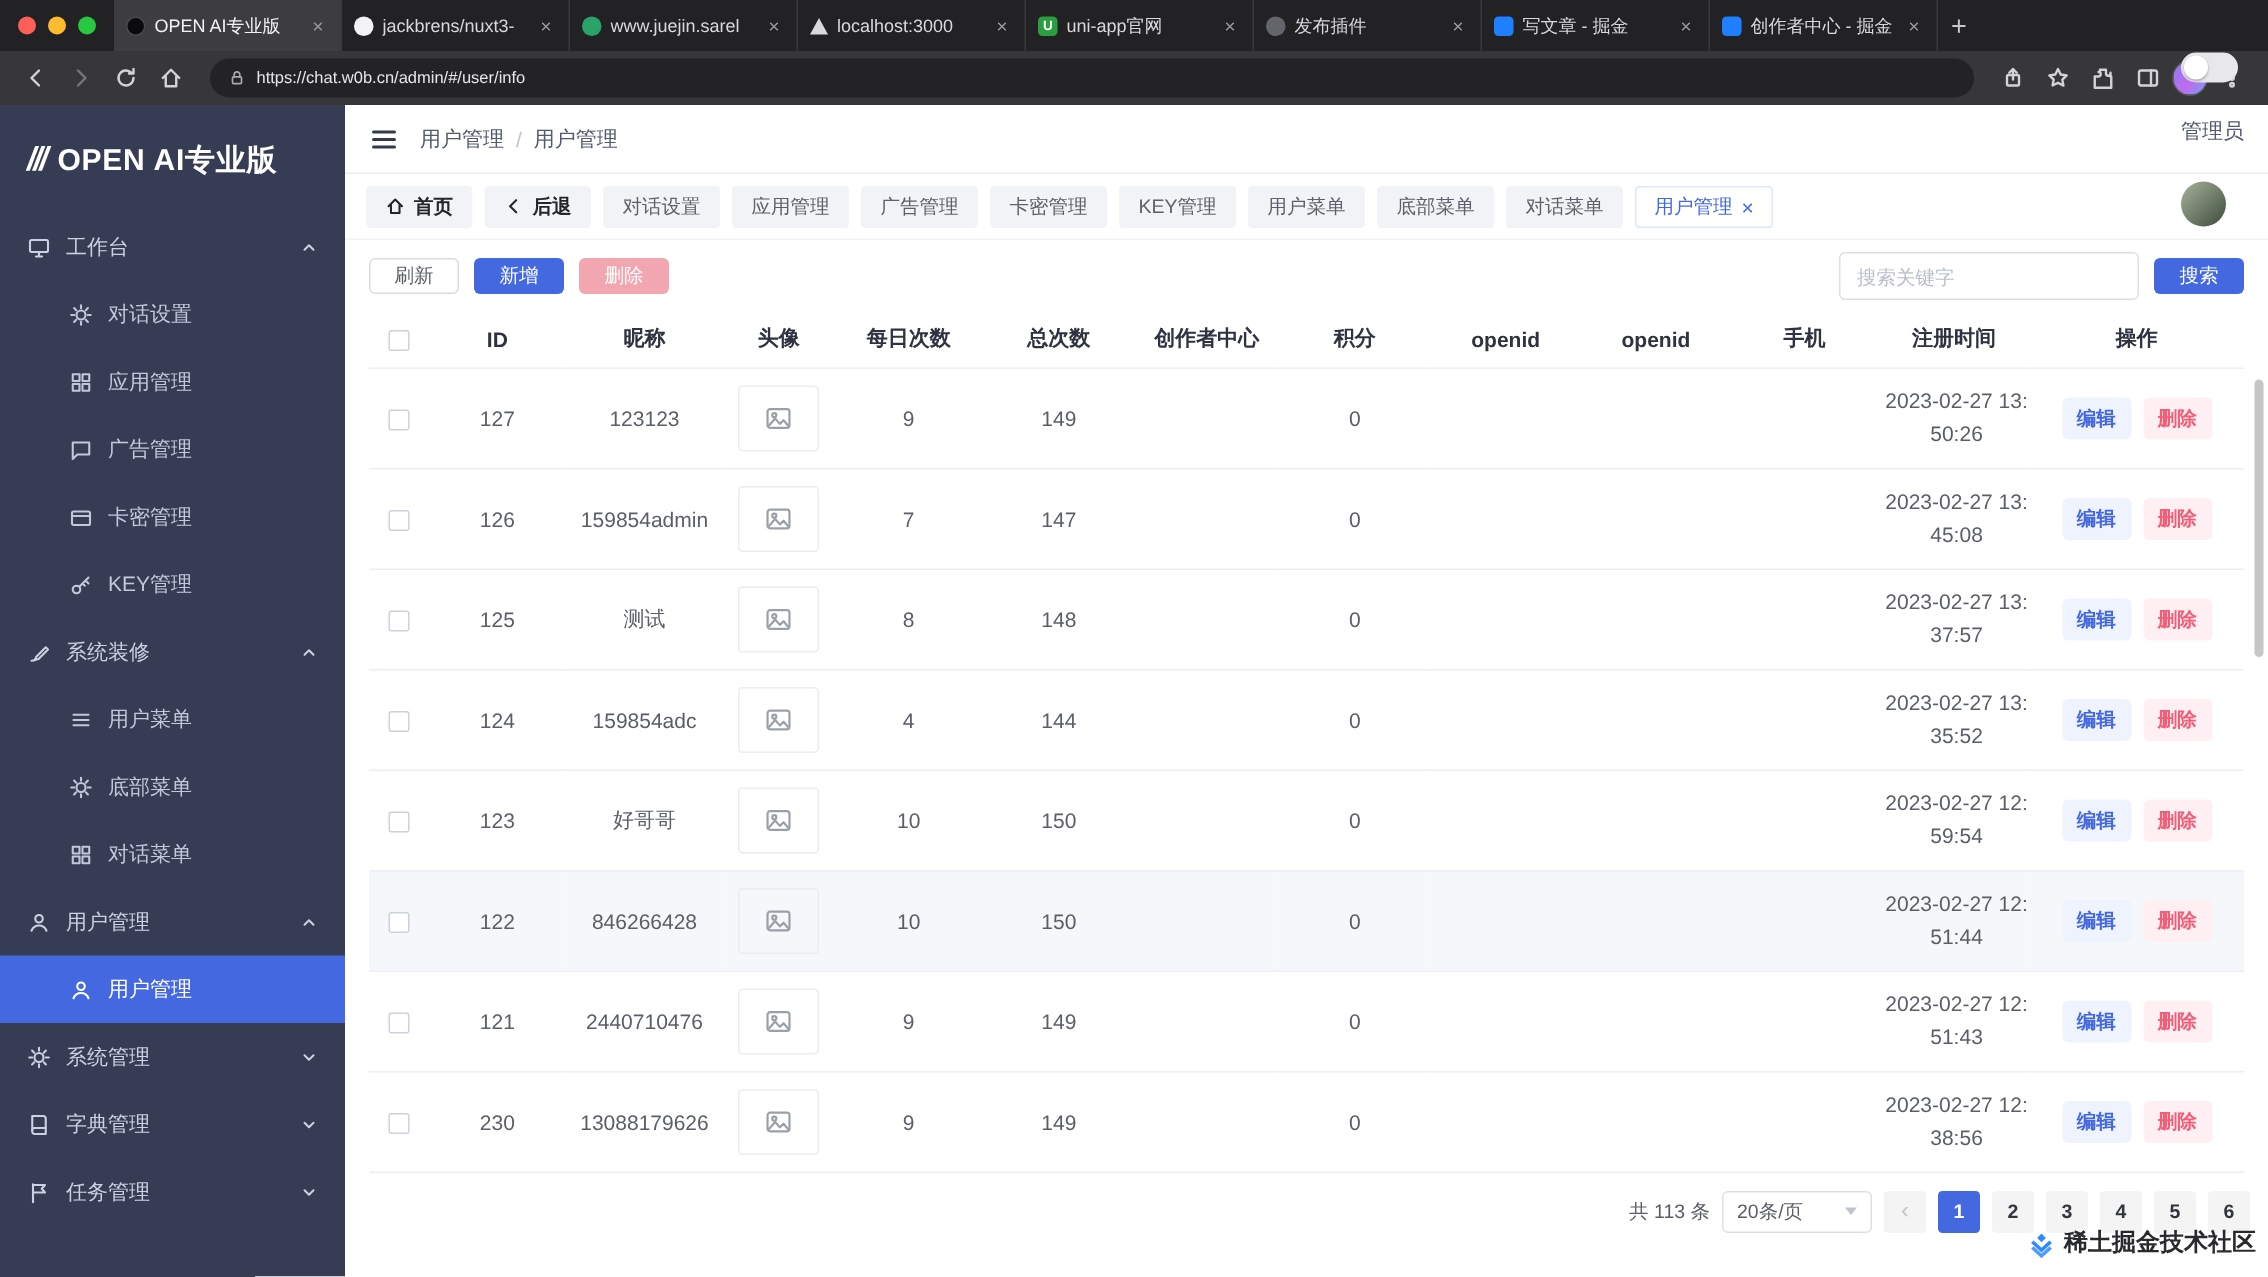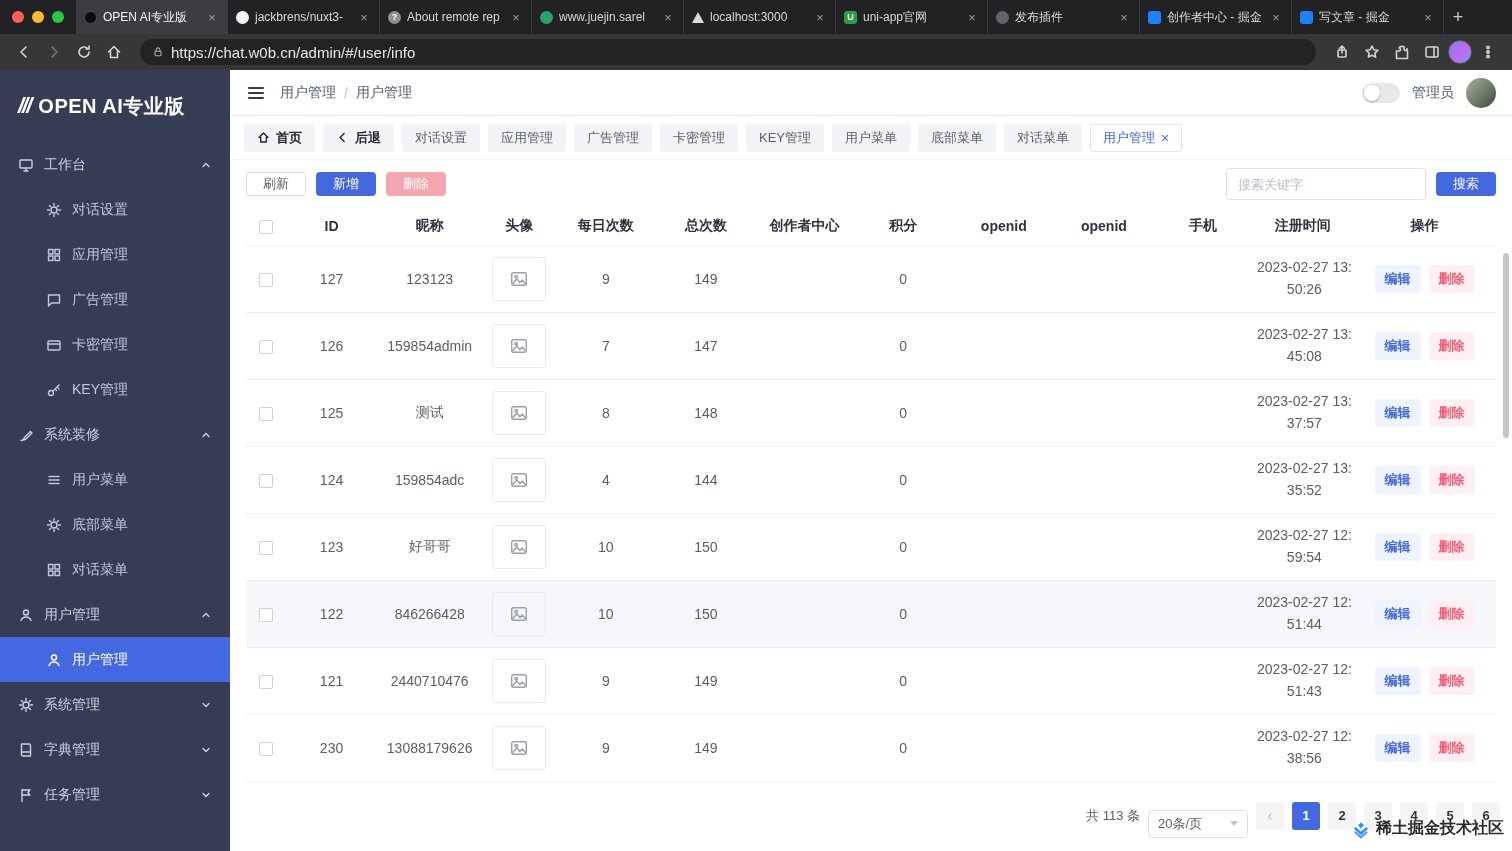--- a/index.html
+++ b/index.html
@@ -30,21 +30,21 @@
   .fav-uniapp{background:#2b9e3f;border-radius:3px;display:flex;align-items:center;justify-content:center;}
   .fav-uniapp::before{content:"U";color:#fff;font-size:9px;font-weight:bold;}
   .fav-gray{background:#63656a;}
   .fav-juejin{background:#1e80ff;border-radius:3px;}
 
   .navbar{height:36px;background:#37373a;display:flex;align-items:center;gap:2px;padding:0 10px;}
   .navicon{flex:none;width:28px;height:28px;display:flex;align-items:center;justify-content:center;color:#d3d3d7;}
   .navicon svg{width:16px;height:16px;stroke:currentColor;fill:none;stroke-width:1.6;stroke-linecap:round;stroke-linejoin:round;}
   .navicon.dim{color:#77777b;}
   .urlbar{flex:1;height:26px;background:#232325;border-radius:13px;display:flex;align-items:center;gap:7px;
-    padding:0 12px;margin:0 10px;color:#e6e6e8;font-size:15px;}
+    padding:0 12px;margin:0 10px;color:#e6e6e8;font-size:11px;}
   .urlbar svg{width:12px;height:12px;stroke:#a9a9ad;fill:none;stroke-width:1.5;stroke-linecap:round;}
   .avatar-nav{flex:none;width:24px;height:24px;border-radius:50%;
     background:linear-gradient(135deg,#8a7bf0,#c06cf0 60%,#6aa6f0);border:1px solid #55555a;}
 
   
   .app{display:flex;height:781px;background:#fff;}
   .sidebar{flex:none;width:230px;background:#373c55;color:#ccd0e0;display:flex;flex-direction:column;}
   .logo{height:72px;display:flex;align-items:center;gap:8px;padding:0 18px;color:#fff;flex:none;}
   .logo-mark{font-style:italic;font-weight:bold;font-size:22px;letter-spacing:-2px;}
   .logo-text{font-size:20px;font-weight:bold;letter-spacing:.5px;white-space:nowrap;}
@@ -56,21 +56,21 @@
   .mi .chev svg{width:12px;height:12px;stroke-width:1.8;}
   .mi.sub{padding-left:46px;color:#c2c7da;}
   .mi.sub.active{background:#4468e0;color:#fff;}
 
   .main{flex:1;min-width:0;display:flex;flex-direction:column;position:relative;background:#fff;}
   .pageheader{height:46px;flex:none;border-bottom:1px solid #ededf1;display:flex;align-items:center;gap:14px;padding:0 16px;}
   .hamburger{display:flex;cursor:pointer;}
   .hamburger svg{width:20px;height:20px;stroke:#333a4d;stroke-width:2;stroke-linecap:round;}
   .crumb{display:flex;align-items:center;gap:8px;font-size:14px;color:#515a6e;}
   .crumb .sep::before{content:"/";color:#c0c4cc;}
-  .ph-right{margin-left:auto;display:flex;align-items:center;gap:12px;}
+  .ph-right{margin-left:auto;display:flex;align-items:flex-start;gap:24px;flex-direction:column;}
   .toggle{width:38px;height:20px;border-radius:10px;background:#e8e8ec;position:relative;cursor:pointer;}
   .toggle .knob{position:absolute;left:2px;top:2px;width:16px;height:16px;border-radius:50%;background:#fff;
     box-shadow:0 1px 2px rgba(0,0,0,.3);}
   .uname{font-size:14px;color:#515a6e;}
   .avatar-admin{width:30px;height:30px;border-radius:50%;
     background:linear-gradient(135deg,#a7b29a,#5d6b59 70%,#3c463a);}
 
   .chips{height:44px;flex:none;display:flex;align-items:center;gap:8px;padding:0 14px;border-bottom:1px solid #f2f2f5;}
   .chip{height:28px;display:flex;align-items:center;gap:6px;padding:0 12px;background:#f2f3f6;
     border:1px solid transparent;border-radius:3px;font-size:13px;color:#5c616b;cursor:pointer;white-space:nowrap;}
@@ -102,21 +102,21 @@
   .avatar-box svg{width:18px;height:18px;stroke:currentColor;fill:none;stroke-width:1.3;stroke-linecap:round;stroke-linejoin:round;}
   .regtime{display:inline-block;width:96px;word-break:break-all;line-height:1.55;}
   .abtn{display:inline-flex;height:26px;align-items:center;padding:14px 10px;border-radius:4px;
     font-size:13px;font-weight:bold;margin:0 4px;cursor:pointer;}
   .abtn.edit{color:#4468e0;background:#eef3fd;}
   .abtn.del{color:#f25d77;background:#fdeff2;}
 
   .pagination{flex:none;display:flex;align-items:center;justify-content:flex-end;gap:8px;
     padding:12px 12px 0;font-size:13px;color:#5a5e66;}
   .psel{width:100px;height:28px;border:1px solid #dcdfe6;border-radius:4px;display:flex;align-items:center;
-    justify-content:space-between;padding:0 9px;cursor:pointer;background:#fff;margin-top:16px;}
+    justify-content:space-between;padding:0 9px;cursor:pointer;background:#fff;}
   .caret{width:0;height:0;border-left:4px solid transparent;border-right:4px solid transparent;border-top:5px solid #c0c4cc;}
   .pbtn{min-width:28px;height:28px;border-radius:3px;background:#f4f4f5;color:#32353c;display:flex;
     align-items:center;justify-content:center;font-weight:bold;cursor:pointer;padding:0 6px;}
   .pbtn.prev{color:#c0c4cc;font-weight:normal;}
   .pbtn.prev::before{content:"‹";font-size:16px;}
   .pbtn.active{background:#4468e0;color:#fff;}
 
   .watermark{position:absolute;right:8px;bottom:12px;display:flex;align-items:flex-end;gap:6px;
     font-size:16px;font-weight:bold;color:#17181c;opacity:.92;z-index:40;pointer-events:none;}
   .watermark svg{width:18px;height:18px;}
@@ -136,25 +136,20 @@
     <span class="fav fav-openai"></span>
     <span class="title">OPEN AI专业版</span>
     <span class="xicon"></span>
   </div>
   <div class="btab">
     <span class="fav fav-github"></span>
     <span class="title">jackbrens/nuxt3-</span>
     <span class="xicon"></span>
   </div>
   <div class="btab">
-    <span class="fav fav-info"></span>
-    <span class="title">About remote rep</span>
-    <span class="xicon"></span>
-  </div>
-  <div class="btab">
     <span class="fav fav-green"></span>
     <span class="title">www.juejin.sarel</span>
     <span class="xicon"></span>
   </div>
   <div class="btab">
     <span class="fav fav-vercel"></span>
     <span class="title">localhost:3000</span>
     <span class="xicon"></span>
   </div>
   <div class="btab">
@@ -162,26 +157,26 @@
     <span class="title">uni-app官网</span>
     <span class="xicon"></span>
   </div>
   <div class="btab">
     <span class="fav fav-gray"></span>
     <span class="title">发布插件</span>
     <span class="xicon"></span>
   </div>
   <div class="btab">
     <span class="fav fav-juejin"></span>
-    <span class="title">创作者中心 - 掘金</span>
+    <span class="title">写文章 - 掘金</span>
     <span class="xicon"></span>
   </div>
   <div class="btab">
     <span class="fav fav-juejin"></span>
-    <span class="title">写文章 - 掘金</span>
+    <span class="title">创作者中心 - 掘金</span>
     <span class="xicon"></span>
   </div>
   <div class="newtab"></div>
 </div>
 
 <div class="navbar">
   <span class="navicon">
     <svg viewBox="0 0 16 16">
         <path d="M10 3L5 8l5 5"></path>
       </svg>

